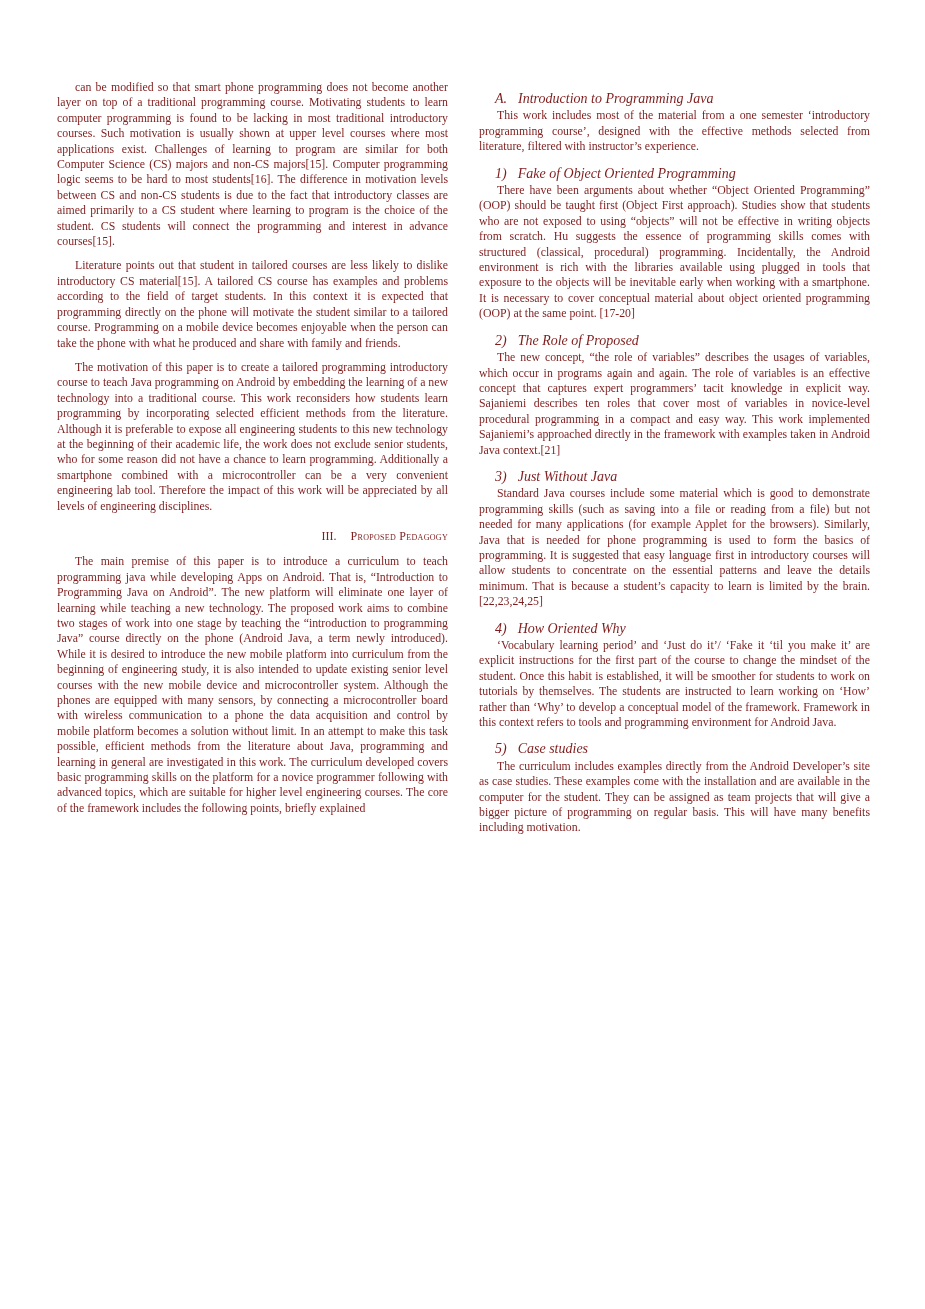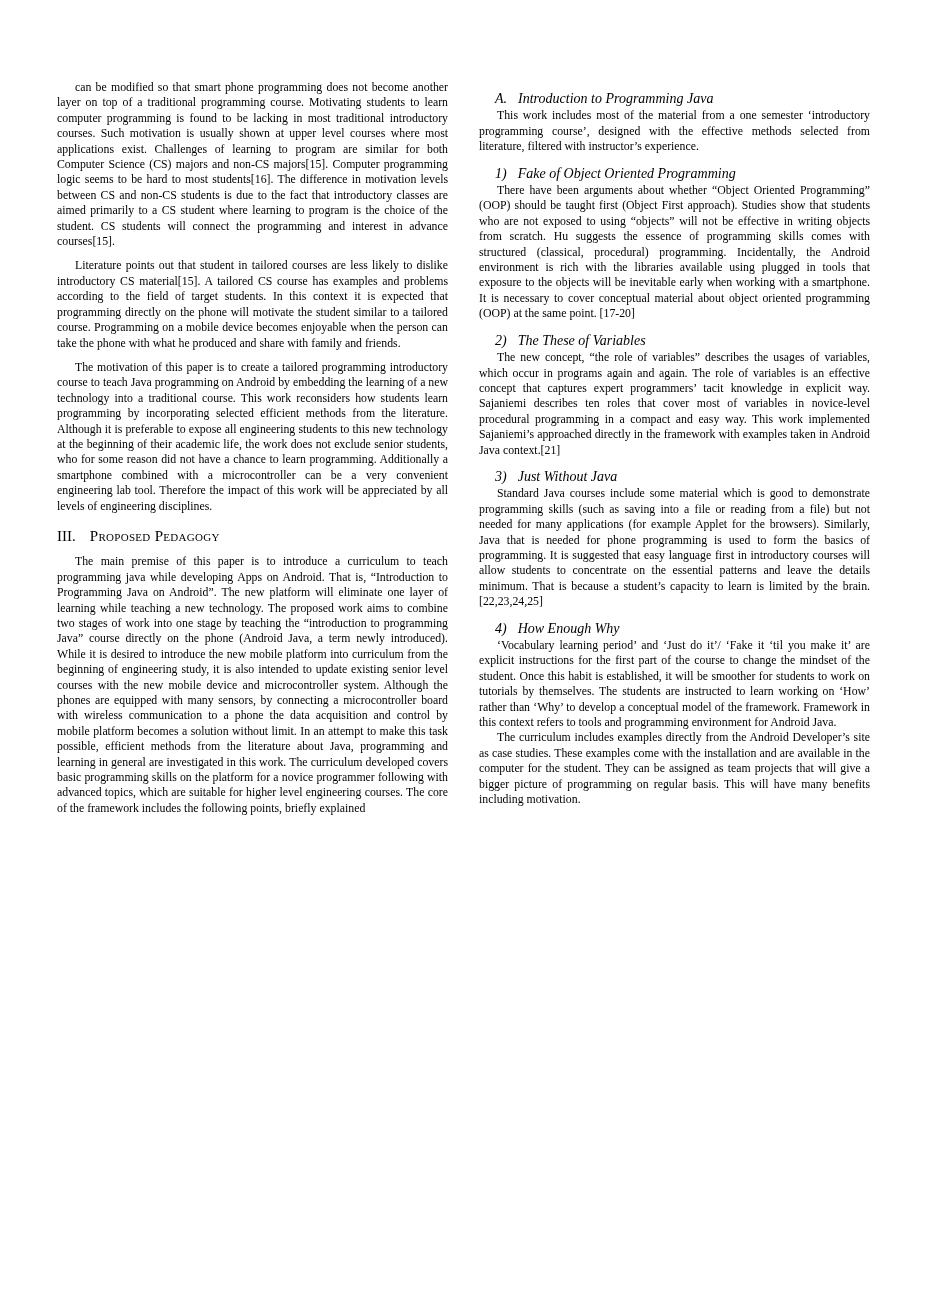--- a/index.html
+++ b/index.html
@@ -7,43 +7,43 @@
     padding: 0;
     background: #ffffff;
   }
   .page {
     position: relative;
     width: 925px;
     height: 1309px;
     background: #ffffff;
     overflow: hidden;
     font-family: "Liberation Serif", "DejaVu Serif", serif;
-    color: #000000;
+    color: #7f1d1d;
   }
   .columns {
     display: flex;
     padding: 80px 55px 0 57px;
     gap: 31px;
   }
   .col {
     width: 391px;
     flex: 0 0 391px;
   }
   p.body {
     margin: 0 0 9px 0;
     font-size: 11.8px;
     line-height: 15.4px;
     text-align: justify;
     text-indent: 18px;
   }
   .section-heading {
     margin: 15px 0 10px 0;
-    font-size: 15px;
+    font-size: 12px;
     font-weight: normal;
-    text-align: left;
+    text-align: right;
     line-height: 15.4px;
   }
   .section-heading .sec-num {
     margin-right: 14px;
   }
   .section-heading .sec-title {
     font-variant: small-caps;
     letter-spacing: 0.3px;
   }
   .sub-heading {
@@ -90,38 +90,41 @@
 
       <div class="subsection">
         <h4 class="sub-heading">
           <span class="sub-label">1)</span><span class="sub-title">Fake of Object Oriented Programming</span>
         </h4>
         <p class="body">There have been arguments about whether “Object Oriented Programming” (OOP) should be taught first (Object First approach). Studies show that students who are not exposed to using “objects” will not be effective in writing objects from scratch. Hu suggests the essence of programming skills comes with structured (classical, procedural) programming. Incidentally, the Android environment is rich with the libraries available using plugged in tools that exposure to the objects will be inevitable early when working with a smartphone. It is necessary to cover conceptual material about object oriented programming (OOP) at the same point. [17-20]</p>
       </div>
 
       <div class="subsection">
         <h4 class="sub-heading">
-          <span class="sub-label">2)</span><span class="sub-title">The These of Variables</span>
+          <span class="sub-label">2)</span><span class="sub-title">The Role of Proposed</span>
         </h4>
         <p class="body">The new concept, “the role of variables” describes the usages of variables, which occur in programs again and again. The role of variables is an effective concept that captures expert programmers’ tacit knowledge in explicit way. Sajaniemi describes ten roles that cover most of variables in novice-level procedural programming in a compact and easy way. This work implemented Sajaniemi’s  approached directly in the framework with examples taken in Android Java context.[21]</p>
       </div>
 
       <div class="subsection">
         <h4 class="sub-heading">
           <span class="sub-label">3)</span><span class="sub-title">Just Without Java</span>
         </h4>
         <p class="body">Standard Java courses include some material which is good to demonstrate programming skills (such as saving into a file or reading from a file) but not needed for many applications (for example Applet for the browsers). Similarly, Java that is needed for phone programming is used to form the basics of programming. It is suggested that easy language first in introductory courses will allow students to concentrate on the essential patterns and leave the details minimum. That is because a student’s capacity to learn is limited by the brain.[22,23,24,25]</p>
       </div>
 
       <div class="subsection">
         <h4 class="sub-heading">
-          <span class="sub-label">4)</span><span class="sub-title">How Enough Why</span>
+          <span class="sub-label">4)</span><span class="sub-title">How Oriented Why</span>
         </h4>
         <p class="body">‘Vocabulary learning period’ and ‘Just do it’/ ‘Fake it ‘til you make it’ are explicit instructions for the first part of the course to change the mindset of the student. Once this habit is established, it will be smoother for students to work on tutorials by themselves. The students are instructed to learn working on ‘How’ rather than ‘Why’ to develop a conceptual model of the framework. Framework in this context refers to tools and programming environment for Android Java.</p>
       </div>
 
       <div class="subsection">
+        <h4 class="sub-heading">
+          <span class="sub-label">5)</span><span class="sub-title">Case studies</span>
+        </h4>
         <p class="body">The curriculum includes examples directly from the Android Developer’s site as case studies. These examples come with the installation and are available in the computer for the student. They can be assigned as team projects that will give a bigger picture of programming on regular basis. This will have many benefits including motivation.</p>
       </div>
 
     </div>
   </div>
 </div>
 
 </body></html>

